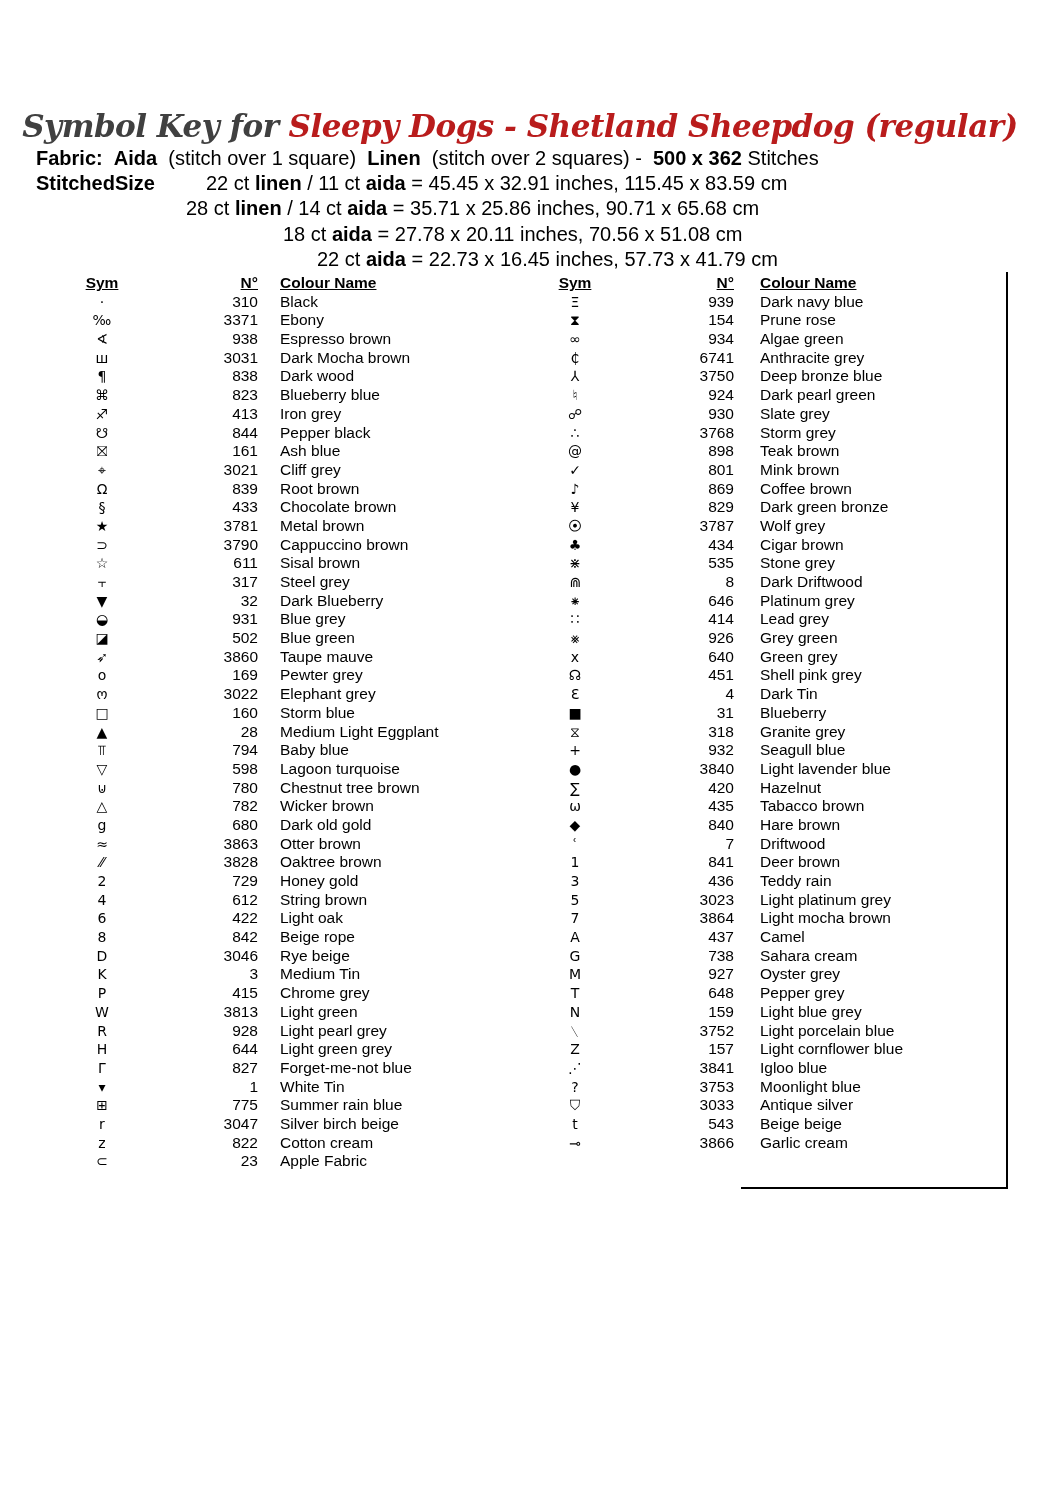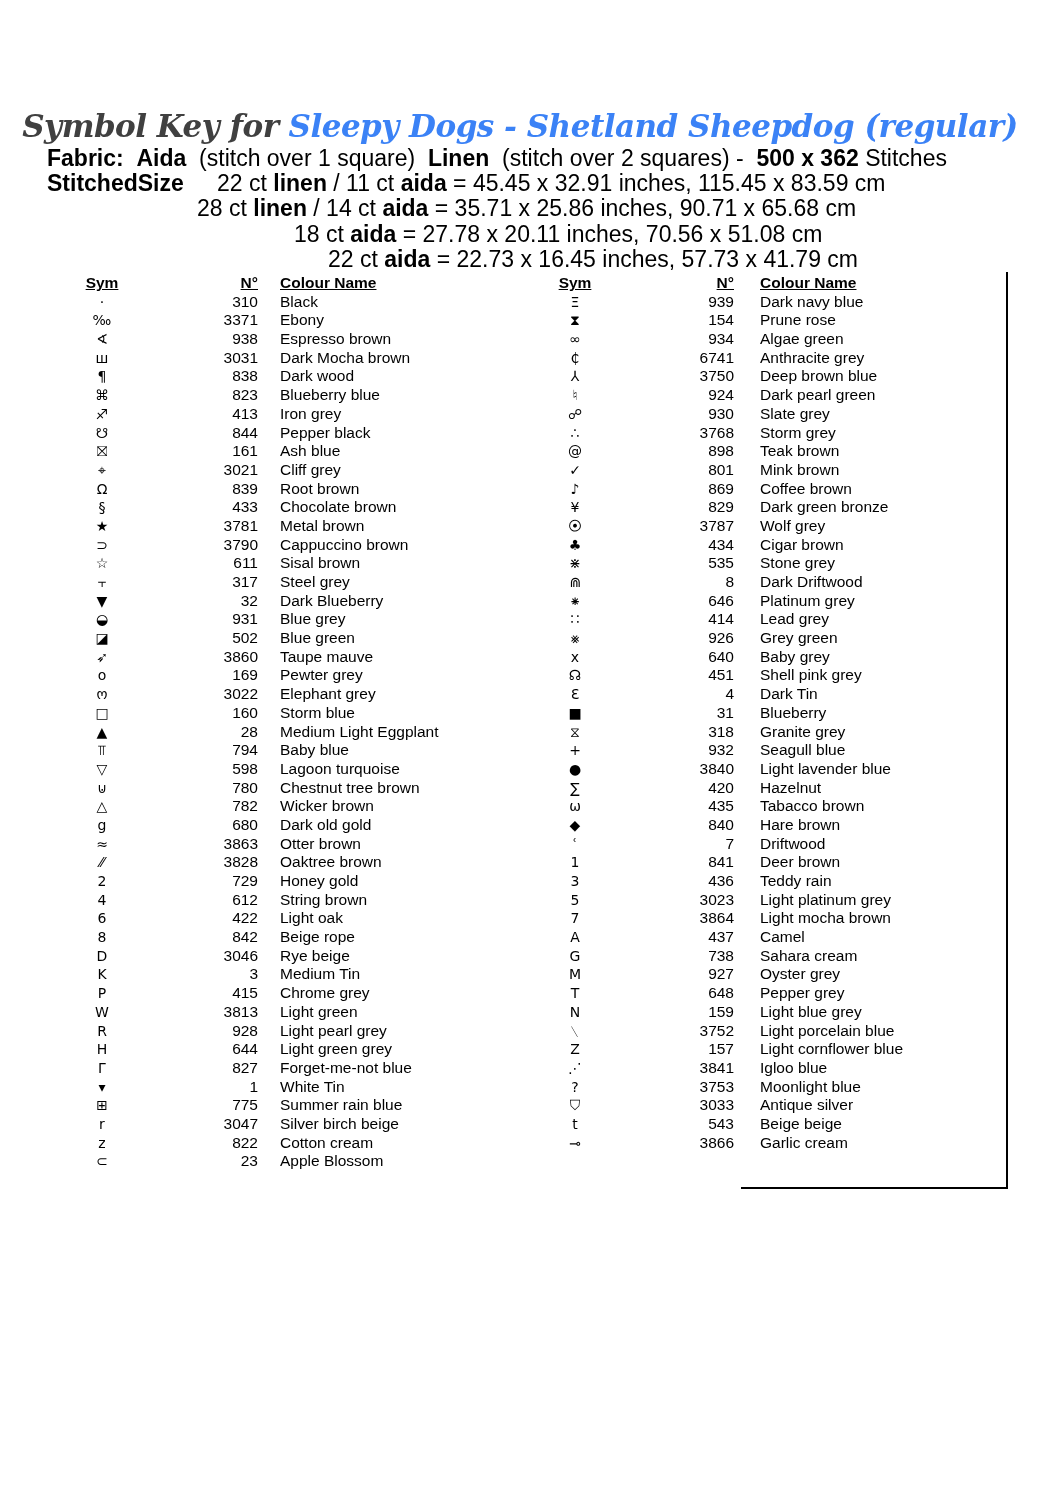--- a/index.html
+++ b/index.html
@@ -6,23 +6,23 @@
   body {
     width: 1060px; height: 1500px; position: relative; overflow: hidden;
     font-family: "Liberation Sans", sans-serif; color: #000;
   }
   .title {
     position: absolute; top: 104px; left: 0; width: 1040px; text-align: center;
     font-family: "DejaVu Serif", serif; font-style: italic; font-weight: bold;
     font-size: 31px; letter-spacing: -0.5px; line-height: 44px; white-space: nowrap;
   }
   .title .t-prefix { color: #404040; }
-  .title .t-name { color: #3b82f6; margin-left: 10px; }
-
-  .line { position: absolute; font-size: 23px; line-height: 25px; white-space: nowrap; margin-left: 11px; }
+  .title .t-name { color: #b91c1c; margin-left: 10px; }
+
+  .line { position: absolute; font-size: 20px; line-height: 25px; white-space: nowrap; }
   .line b { font-weight: bold; }
   .l-fabric { top: 146px; left: 36px; }
   .l-ss-label { top: 171px; left: 36px; font-weight: bold; }
   .l-size1 { top: 171px; left: 206px; }
   .l-size2 { top: 196px; left: 186px; }
   .l-size3 { top: 222px; left: 283px; }
   .l-size4 { top: 247px; left: 317px; text-align: right; }
 
   .col { position: absolute; top: 274px; font-size: 15.5px; }
   .col.left { left: 70px; }
@@ -317,21 +317,21 @@
       <span class="name">Silver birch beige</span>
     </div>
     <div class="row">
       <span class="sym">z</span>
       <span class="num">822</span>
       <span class="name">Cotton cream</span>
     </div>
     <div class="row">
       <span class="sym">⊂</span>
       <span class="num">23</span>
-      <span class="name">Apple Blossom</span>
+      <span class="name">Apple Fabric</span>
     </div>
   </div>
 
 <div class="col right">
   <div class="row hdr">
     <span class="sym">Sym</span>
     <span class="num">N°</span>
     <span class="name">Colour Name</span>
   </div>
 <div class="row">
@@ -350,21 +350,21 @@
       <span class="name">Algae green</span>
     </div>
     <div class="row">
       <span class="sym">₵</span>
       <span class="num">6741</span>
       <span class="name">Anthracite grey</span>
     </div>
     <div class="row">
       <span class="sym">⅄</span>
       <span class="num">3750</span>
-      <span class="name">Deep brown blue</span>
+      <span class="name">Deep bronze blue</span>
     </div>
     <div class="row">
       <span class="sym">♮</span>
       <span class="num">924</span>
       <span class="name">Dark pearl green</span>
     </div>
     <div class="row">
       <span class="sym">☍</span>
       <span class="num">930</span>
       <span class="name">Slate grey</span>
@@ -425,21 +425,21 @@
       <span class="name">Lead grey</span>
     </div>
     <div class="row">
       <span class="sym">⨳</span>
       <span class="num">926</span>
       <span class="name">Grey green</span>
     </div>
     <div class="row">
       <span class="sym">x</span>
       <span class="num">640</span>
-      <span class="name">Baby grey</span>
+      <span class="name">Green grey</span>
     </div>
     <div class="row">
       <span class="sym">☊</span>
       <span class="num">451</span>
       <span class="name">Shell pink grey</span>
     </div>
     <div class="row">
       <span class="sym">Ɛ</span>
       <span class="num">4</span>
       <span class="name">Dark Tin</span>

